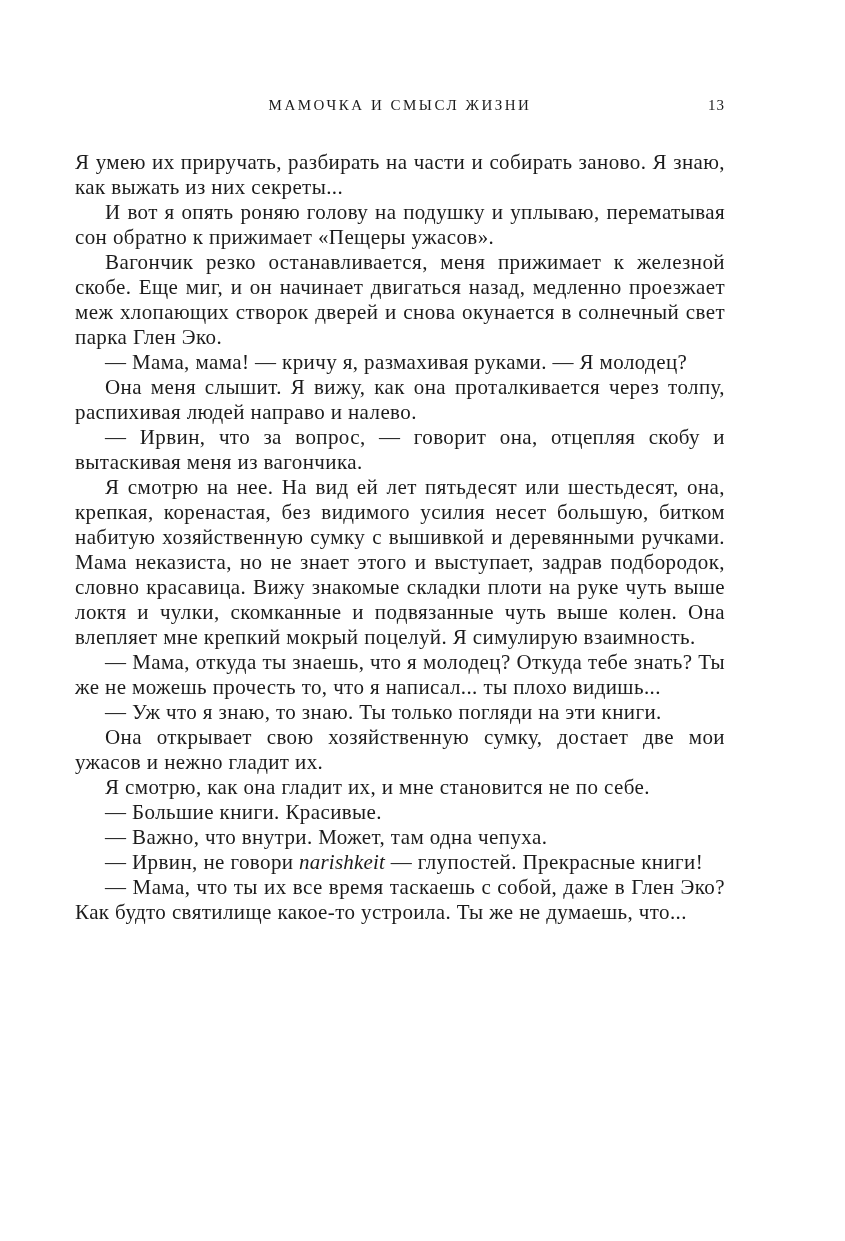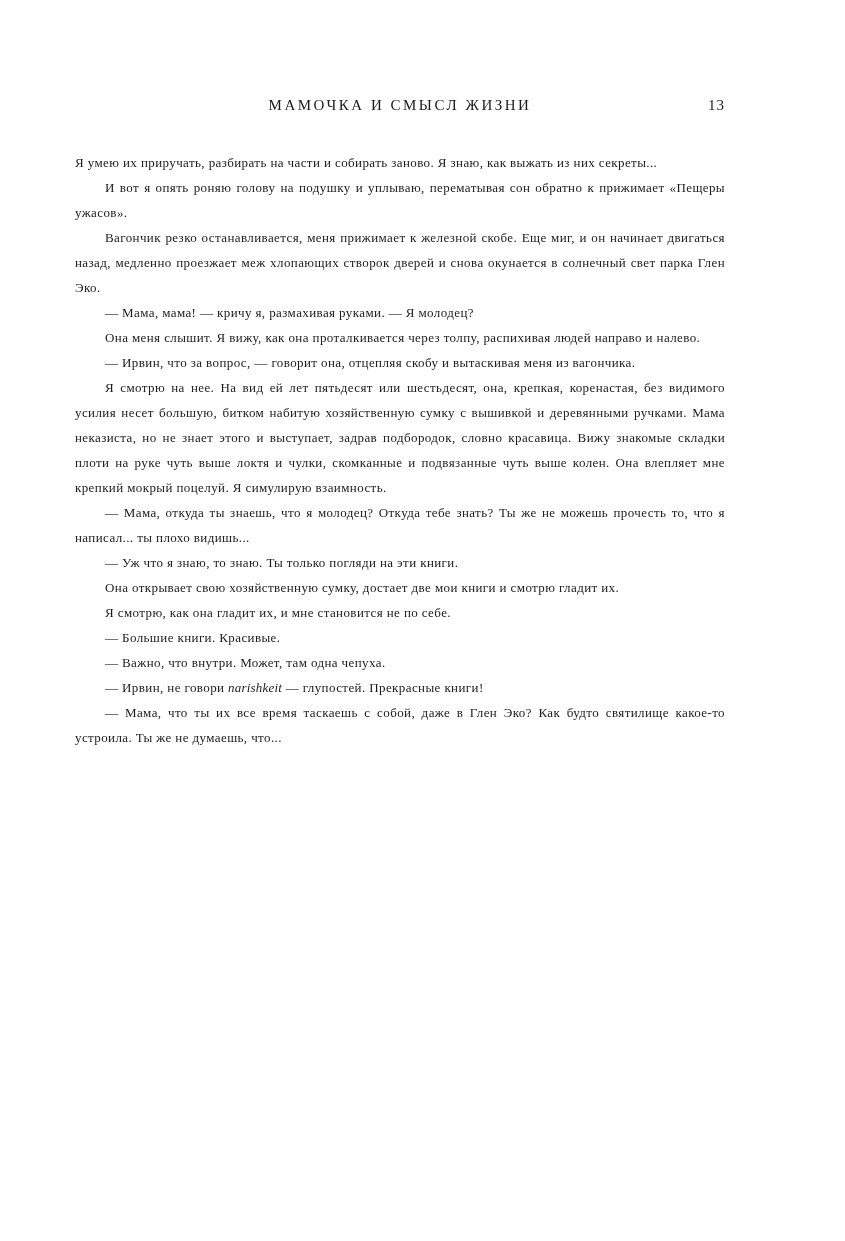--- a/index.html
+++ b/index.html
@@ -37,21 +37,21 @@
     grid-column: 3;
     justify-self: end;
     letter-spacing: 1px;
     margin-left: 18px;
   }
   .body-text {
     position: absolute;
     top: 150px;
     left: 75px;
     width: 650px;
-    font-size: 13px;
+    font-size: 21px;
     line-height: 25px;
     letter-spacing: 0.4px;
     text-align: justify;
     text-justify: inter-word;
   }
   p.para {
     margin: 0;
     padding: 0;
     text-indent: 0;
   }
@@ -75,21 +75,21 @@
   <div class="body-text">
       <p class="para"><span>Я умею их приручать, разбирать на части и собирать заново. Я знаю, как выжать из них секреты...</span></p>
       <p class="para indent"><span>И вот я опять роняю голову на подушку и уплываю, перематывая сон обратно к прижимает «Пещеры ужасов».</span></p>
       <p class="para indent"><span>Вагончик резко останавливается, меня прижимает к железной скобе. Еще миг, и он начинает двигаться назад, медленно проезжает меж хлопающих створок дверей и снова окунается в солнечный свет парка Глен Эко.</span></p>
       <p class="para indent"><span>— Мама, мама! — кричу я, размахивая руками. — Я молодец?</span></p>
       <p class="para indent"><span>Она меня слышит. Я вижу, как она проталкивается через толпу, распихивая людей направо и налево.</span></p>
       <p class="para indent"><span>— Ирвин, что за вопрос, — говорит она, отцепляя скобу и вытаскивая меня из вагончика.</span></p>
       <p class="para indent"><span>Я смотрю на нее. На вид ей лет пятьдесят или шестьдесят, она, крепкая, коренастая, без видимого усилия несет большую, битком набитую хозяйственную сумку с вышивкой и деревянными ручками. Мама неказиста, но не знает этого и выступает, задрав подбородок, словно красавица. Вижу знакомые складки плоти на руке чуть выше локтя и чулки, скомканные и подвязанные чуть выше колен. Она влепляет мне крепкий мокрый поцелуй. Я симулирую взаимность.</span></p>
       <p class="para indent"><span>— Мама, откуда ты знаешь, что я молодец? Откуда тебе знать? Ты же не можешь прочесть то, что я написал... ты плохо видишь...</span></p>
       <p class="para indent"><span>— Уж что я знаю, то знаю. Ты только погляди на эти книги.</span></p>
-      <p class="para indent"><span>Она открывает свою хозяйственную сумку, достает две мои книги и смотрю гладит их.</span></p>
+      <p class="para indent"><span>Она открывает свою хозяйственную сумку, достает две мои ужасов и нежно гладит их.</span></p>
       <p class="para indent"><span>Я смотрю, как она гладит их, и мне становится не по себе.</span></p>
       <p class="para indent"><span>— Большие книги. Красивые.</span></p>
       <p class="para indent"><span>— Важно, что внутри. Может, там одна чепуха.</span></p>
       <p class="para indent"><span>— Ирвин, не говори </span><em>narishkeit</em><span> — глупостей. Прекрасные книги!</span></p>
       <p class="para indent"><span>— Мама, что ты их все время таскаешь с собой, даже в Глен Эко? Как будто святилище какое-то устроила. Ты же не думаешь, что...</span></p>
     </div>
 
 </div>
 
 </body></html>

